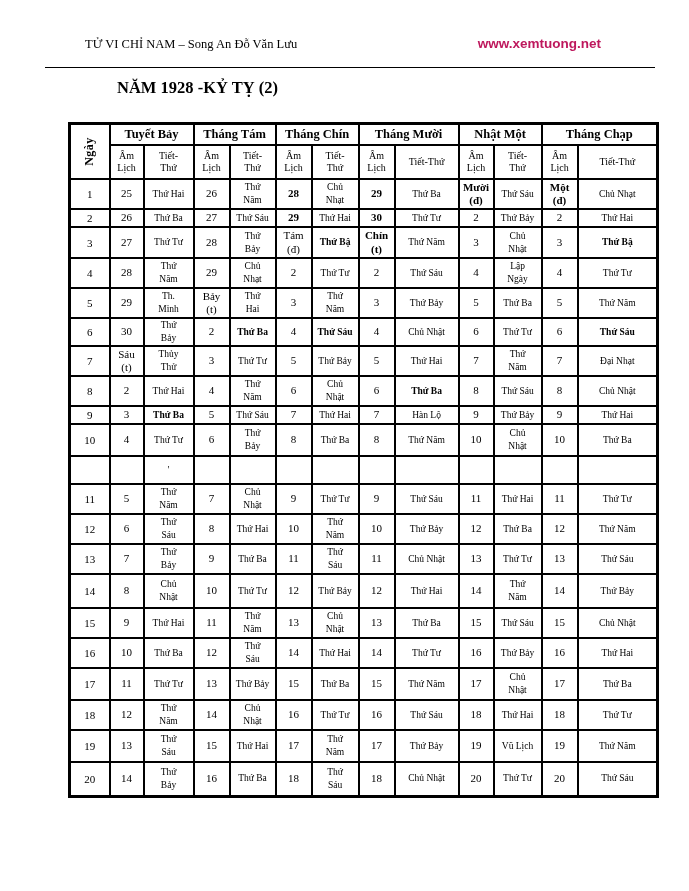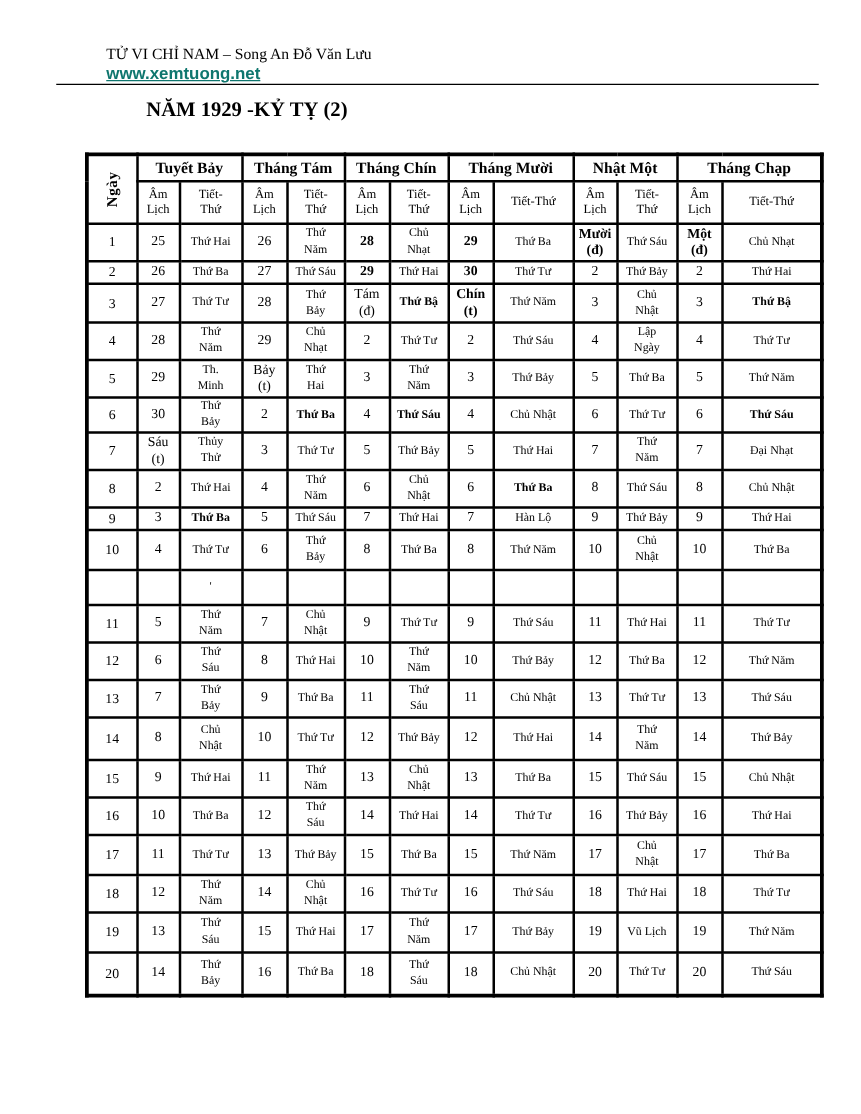--- a/index.html
+++ b/index.html
@@ -3,27 +3,27 @@
 <meta charset="utf-8">
 <style>
   html,body { margin:0; padding:0; background:#fff; }
   .page {
     position:relative; width:689px; height:891px; background:#ffffff;
     font-family:"Liberation Serif","DejaVu Serif",serif; color:#000;
     overflow:hidden;
   }
   .top-row {
     position:absolute; top:36px; left:85px; width:516px;
-    display:flex; justify-content:space-between; align-items:baseline;flex-direction:column;
+    display:flex; justify-content:space-between; align-items:baseline;
   }
   .book-title { font-size:12.5px; white-space:nowrap; }
   .site-link {
     font-family:"Liberation Sans","DejaVu Sans",sans-serif;
-    font-weight:bold; font-size:13.5px; color:#0f766e;
-    text-decoration:underline; cursor:pointer; white-space:nowrap;
+    font-weight:bold; font-size:13.5px; color:#be185d;
+    cursor:pointer; white-space:nowrap;
   }
   .divider { position:absolute; top:67px; left:45px; width:610px; border-top:1.5px solid #000; }
   .page-title { position:absolute; top:78px; left:117px; font-size:16.5px; font-weight:bold; white-space:nowrap; }
 
   table.cal {
     position:absolute; top:122px; left:68px; width:588px;
     border-collapse:collapse; table-layout:fixed;
     border:3px solid #000;
   }
   table.cal th, table.cal td {
@@ -47,21 +47,21 @@
 
 <div class="page">
 
   <div class="top-row">
     <span class="book-title">TỬ VI CHỈ NAM – Song An Đỗ Văn Lưu</span>
     <span class="site-link">www.xemtuong.net</span>
   </div>
 
   <div class="divider"></div>
 
-  <div class="page-title">NĂM 1929 -KỶ TỴ (2)</div>
+  <div class="page-title">NĂM 1928 -KỶ TỴ (2)</div>
 
   <table class="cal">
     <colgroup>
       <col style="width:40px">
       <col style="width:34px">
         <col style="width:50px">
       <col style="width:36px">
         <col style="width:46px">
       <col style="width:36px">
         <col style="width:47px">

